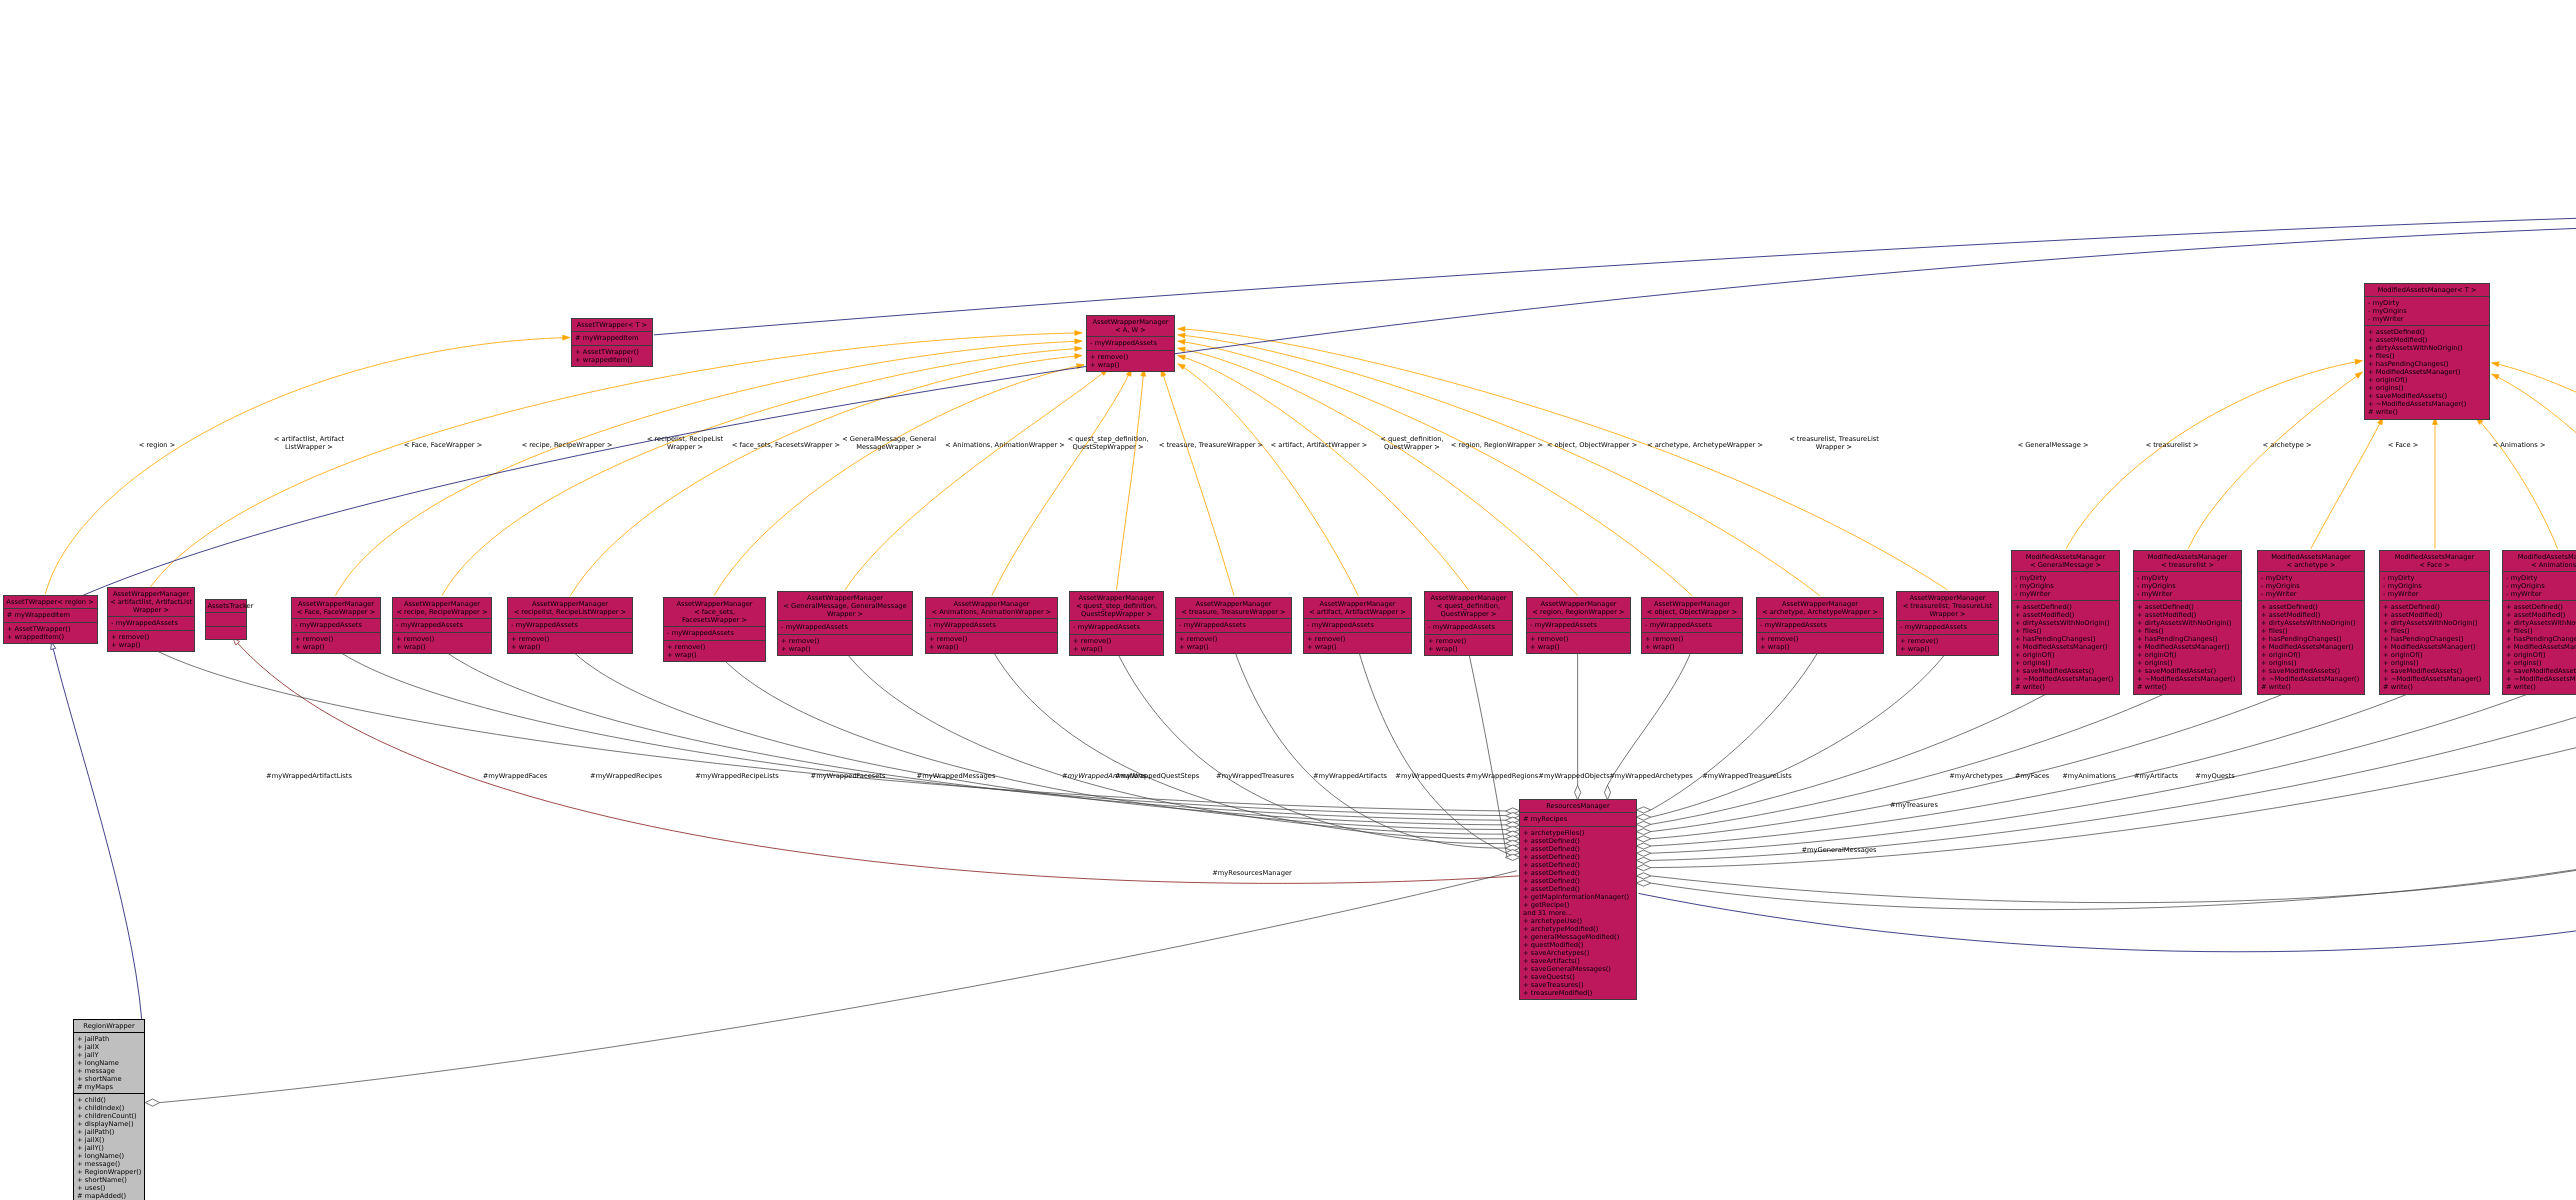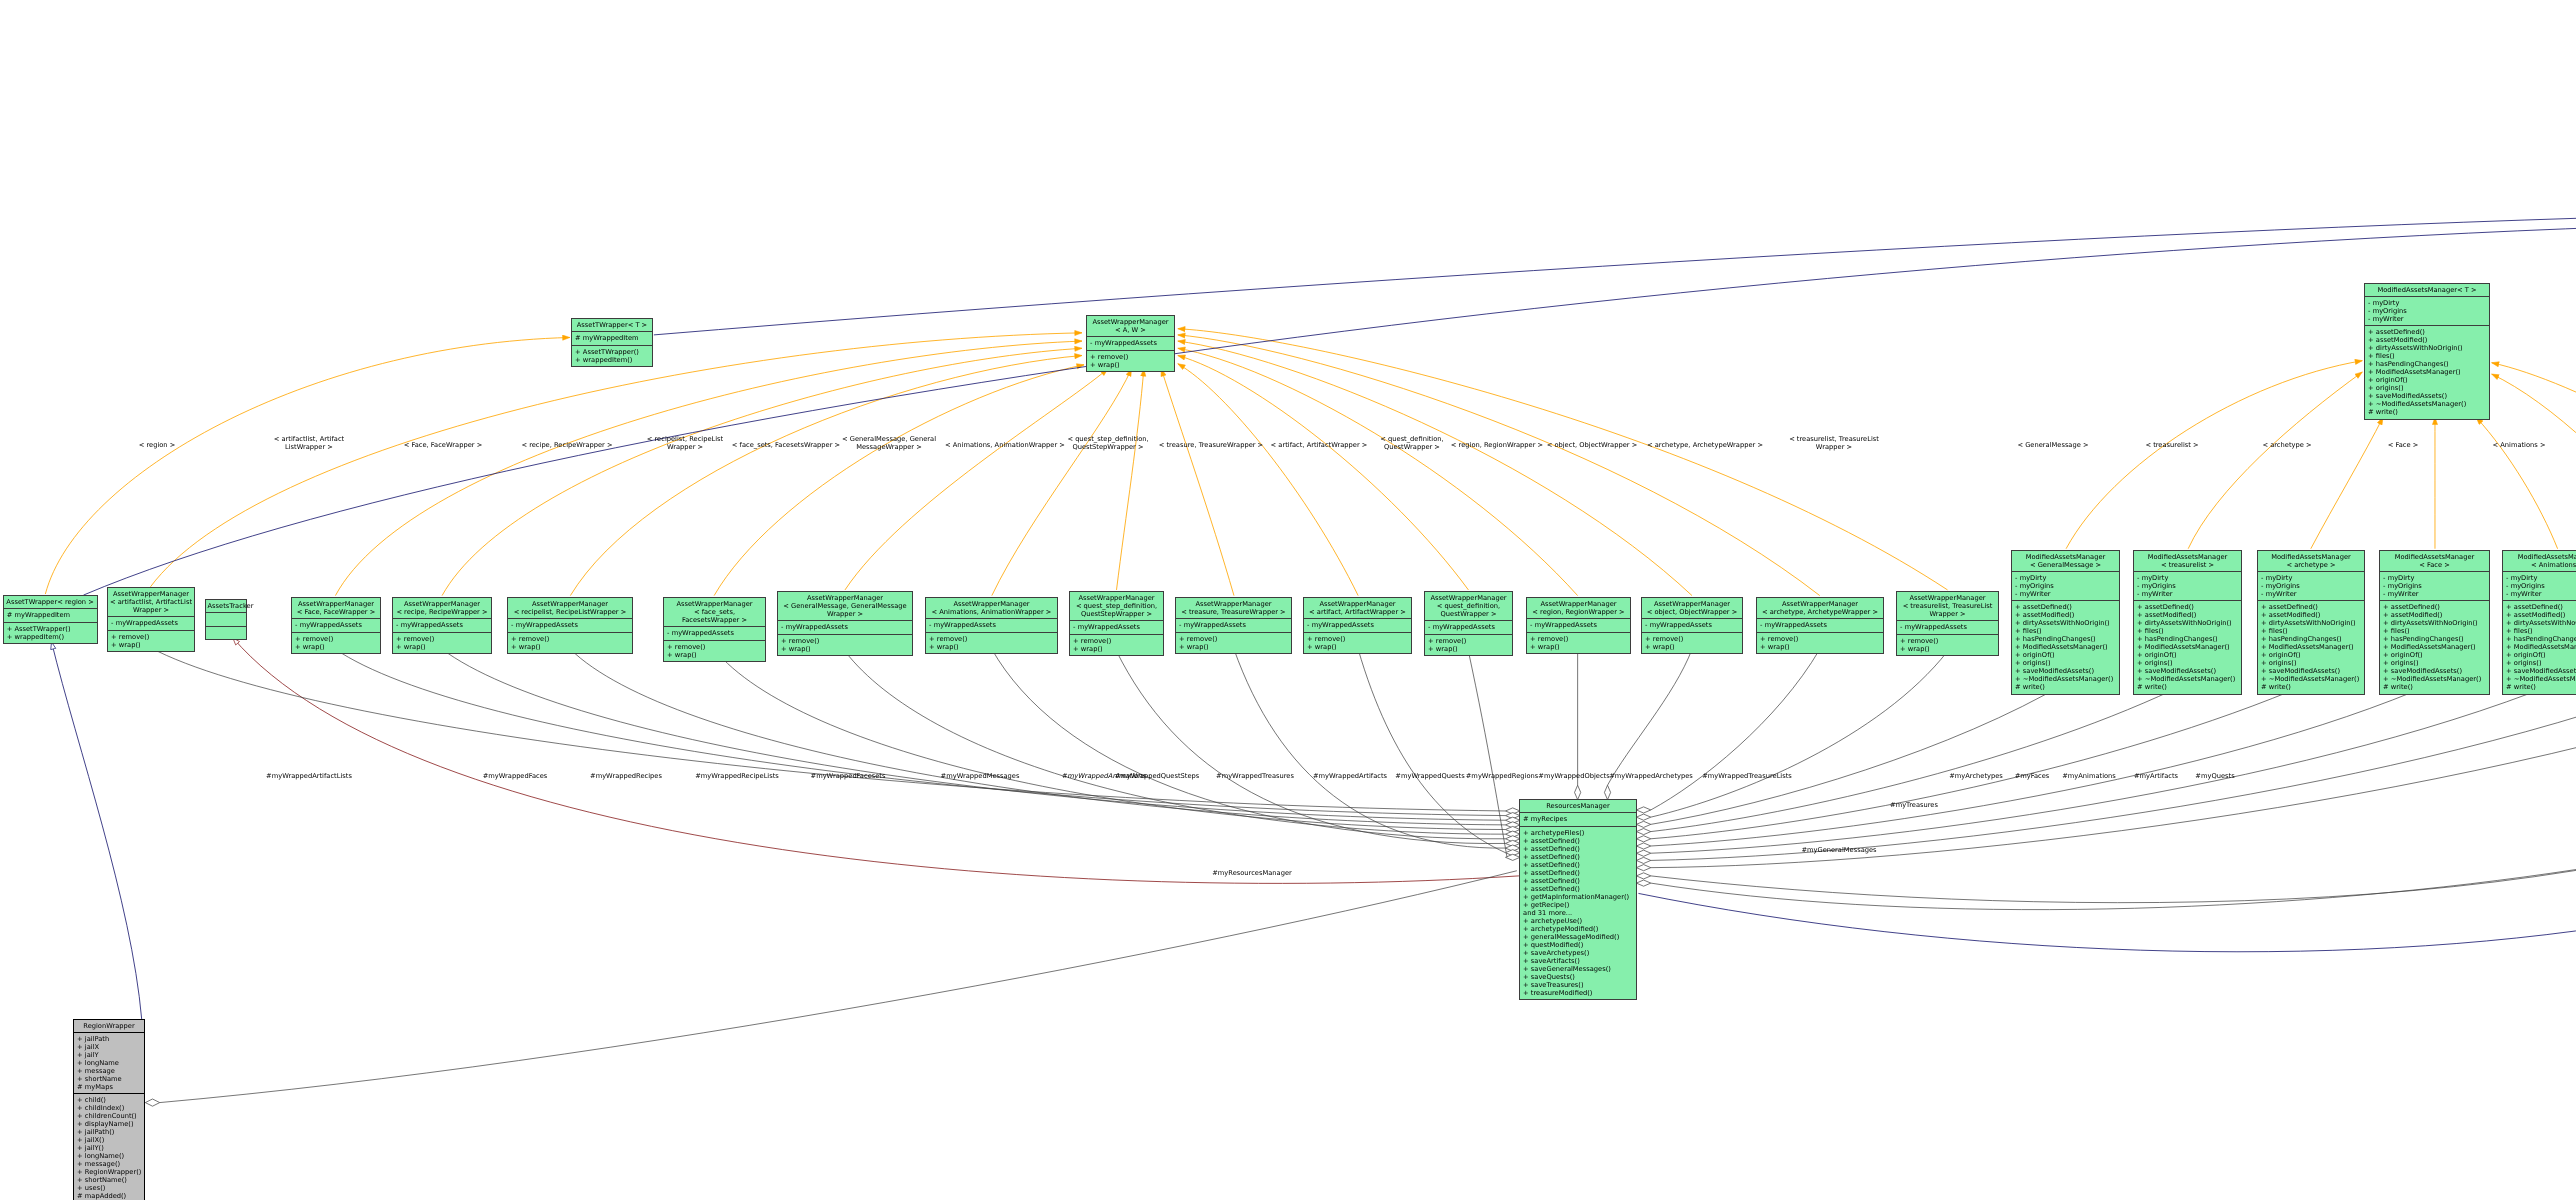--- a/index.html
+++ b/index.html
@@ -1,19 +1,19 @@
 <!DOCTYPE html>
 <html style="font-size:8.2px"><head>
 <meta charset="utf-8">
 <style>
   html,body{margin:0;padding:0;background:#fff;}
   #canvas{position:relative;width:3163px;height:1201px;background:#fff;overflow:hidden;
           font-family:"DejaVu Sans","Liberation Sans",sans-serif;}
   #edges{position:absolute;left:0;top:0;width:3163px;height:1201px;}
-  .uml{position:absolute;background:#86efac;border:0.7px solid #3d3d3d;font-size:6.7px;line-height:8px;color:#000;box-sizing:border-box;}
+  .uml{position:absolute;background:#be185d;border:0.7px solid #3d3d3d;font-size:6.7px;line-height:8px;color:#000;box-sizing:border-box;}
   .uml .ttl{text-align:center;padding:2.1px 1.5px;border-bottom:0.7px solid #3d3d3d;white-space:pre-line;}
   .uml .sec{padding:2.1px 3.1px;white-space:nowrap;min-height:8.2px;}
   .uml .sec + .sec{border-top:0.7px solid #3d3d3d;}
   .uml.hl{background:#bfbfbf;border:1.1px solid #000;}
   .uml.hl .ttl,.uml.hl .sec + .sec{border-color:#000;}
   .elabel{position:absolute;transform:translateX(-50%);font-size:6.7px;line-height:7.5px;
           white-space:pre-line;text-align:center;color:#000;}
 </style>
 </head>
 <body>
@@ -557,21 +557,21 @@
   <div class="elabel" style="left:2172px;top:442px;">&lt; treasurelist &gt;</div>
   <div class="elabel" style="left:2287px;top:442px;">&lt; archetype &gt;</div>
   <div class="elabel" style="left:2403px;top:442px;">&lt; Face &gt;</div>
   <div class="elabel" style="left:2519px;top:442px;">&lt; Animations &gt;</div>
 
   <div class="elabel" style="left:309px;top:773px;">#myWrappedArtifactLists</div>
   <div class="elabel" style="left:515px;top:773px;">#myWrappedFaces</div>
   <div class="elabel" style="left:626px;top:773px;">#myWrappedRecipes</div>
   <div class="elabel" style="left:737px;top:773px;">#myWrappedRecipeLists</div>
   <div class="elabel" style="left:848px;top:773px;">#myWrappedFacesets</div>
-  <div class="elabel" style="left:956px;top:773px;margin-left:24px;">#myWrappedMessages</div>
+  <div class="elabel" style="left:956px;top:773px;">#myWrappedMessages</div>
   <div class="elabel" style="left:1104px;top:773px;font-style:italic;">#myWrappedAnimations</div>
   <div class="elabel" style="left:1157px;top:773px;">#myWrappedQuestSteps</div>
   <div class="elabel" style="left:1255px;top:773px;">#myWrappedTreasures</div>
   <div class="elabel" style="left:1350px;top:773px;">#myWrappedArtifacts</div>
   <div class="elabel" style="left:1430px;top:773px;">#myWrappedQuests</div>
   <div class="elabel" style="left:1502px;top:773px;">#myWrappedRegions</div>
   <div class="elabel" style="left:1574px;top:773px;">#myWrappedObjects</div>
   <div class="elabel" style="left:1651px;top:773px;">#myWrappedArchetypes</div>
   <div class="elabel" style="left:1747px;top:773px;">#myWrappedTreasureLists</div>
   <div class="elabel" style="left:1839px;top:799px;margin-top:48px;">#myGeneralMessages</div>

